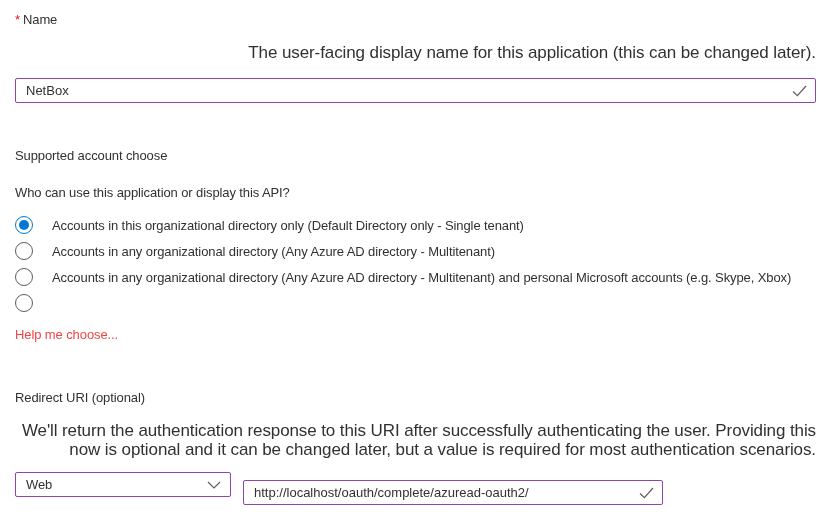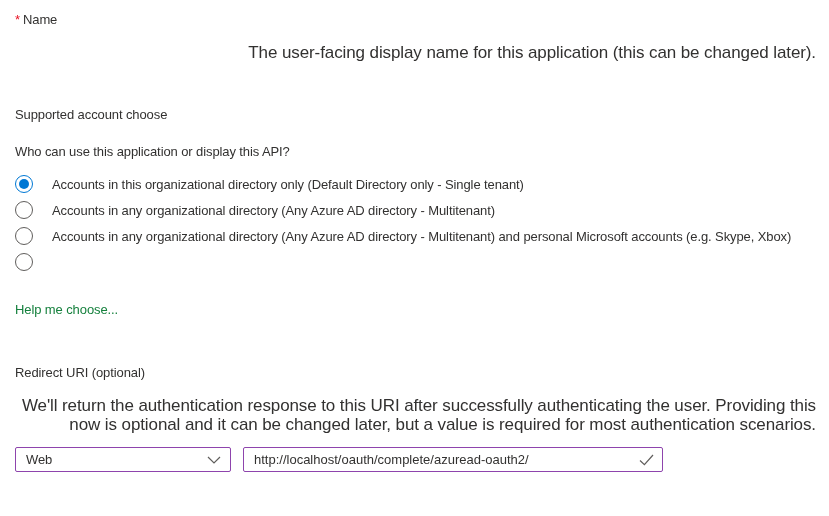--- a/index.html
+++ b/index.html
@@ -65,23 +65,23 @@
   }
   .radio-outer.selected { border-color: #0078d4; }
   .radio-dot {
     width: 10px; height: 10px; border-radius: 50%;
     background: #0078d4;
   }
   .radio-label { font-size: 13px; white-space: nowrap; }
 
   .help-link {
     display: inline-block;
-    margin-top: 27px;
+    margin-top: 11px;
     font-size: 13px;
-    color: #15803d;
+    color: #ef4444;
     text-decoration: none;
     cursor: pointer;
   }
 
   .redirect-section { margin-top: 45px; }
 
   .controls-row { display: flex; gap: 12px; margin-top: 13px; }
   .select-box {
     width: 216px; height: 25px;
     border: 1px solid #8E44AD;
@@ -95,20 +95,28 @@
   .uri-wrap { position: relative; width: 420px; }
 </style>
 </head>
 <body>
 
 <div class="page">
 
   <div>
     <div class="section-title"><span class="required">*</span><span>Name</span></div>
     <div class="desc">The user-facing display name for this application (this can be changed later).</div>
+    <div class="input-wrap">
+      <input class="text-input" type="text" value="NetBox" style="">
+      <span class="trailing-icon">
+        <svg width="15" height="12" viewBox="0 0 15 12">
+            <path d="M1 6.5 L5.4 10.6 L14 1" fill="none" stroke="#605e5c" stroke-width="1.2"></path>
+          </svg>
+      </span>
+    </div>
   </div>
 
   <div class="account-section">
     <div class="section-title">Supported account choose</div>
     <div class="question">Who can use this application or display this API?</div>
 
     <div class="radio-group">
       <div class="radio-row">
         <span class="radio-outer selected">
             <span class="radio-dot"></span>
@@ -137,21 +145,21 @@
 
     <div class="controls-row">
       <div class="select-box">
         <span>Web</span>
         <span>
           <svg width="14" height="8" viewBox="0 0 14 8">
               <path d="M1 1 L7 7 L13 1" fill="none" stroke="#605e5c" stroke-width="1.2"></path>
             </svg>
         </span>
       </div>
-      <div class="uri-wrap input-wrap" style="margin-top:0;">
+      <div class="uri-wrap input-wrap" style="margin-top:8px;">
         <input class="text-input" type="text" value="http://localhost/oauth/complete/azuread-oauth2/" style="">
         <span class="trailing-icon">
           <svg width="15" height="12" viewBox="0 0 15 12">
               <path d="M1 6.5 L5.4 10.6 L14 1" fill="none" stroke="#605e5c" stroke-width="1.2"></path>
             </svg>
         </span>
       </div>
     </div>
   </div>
 

